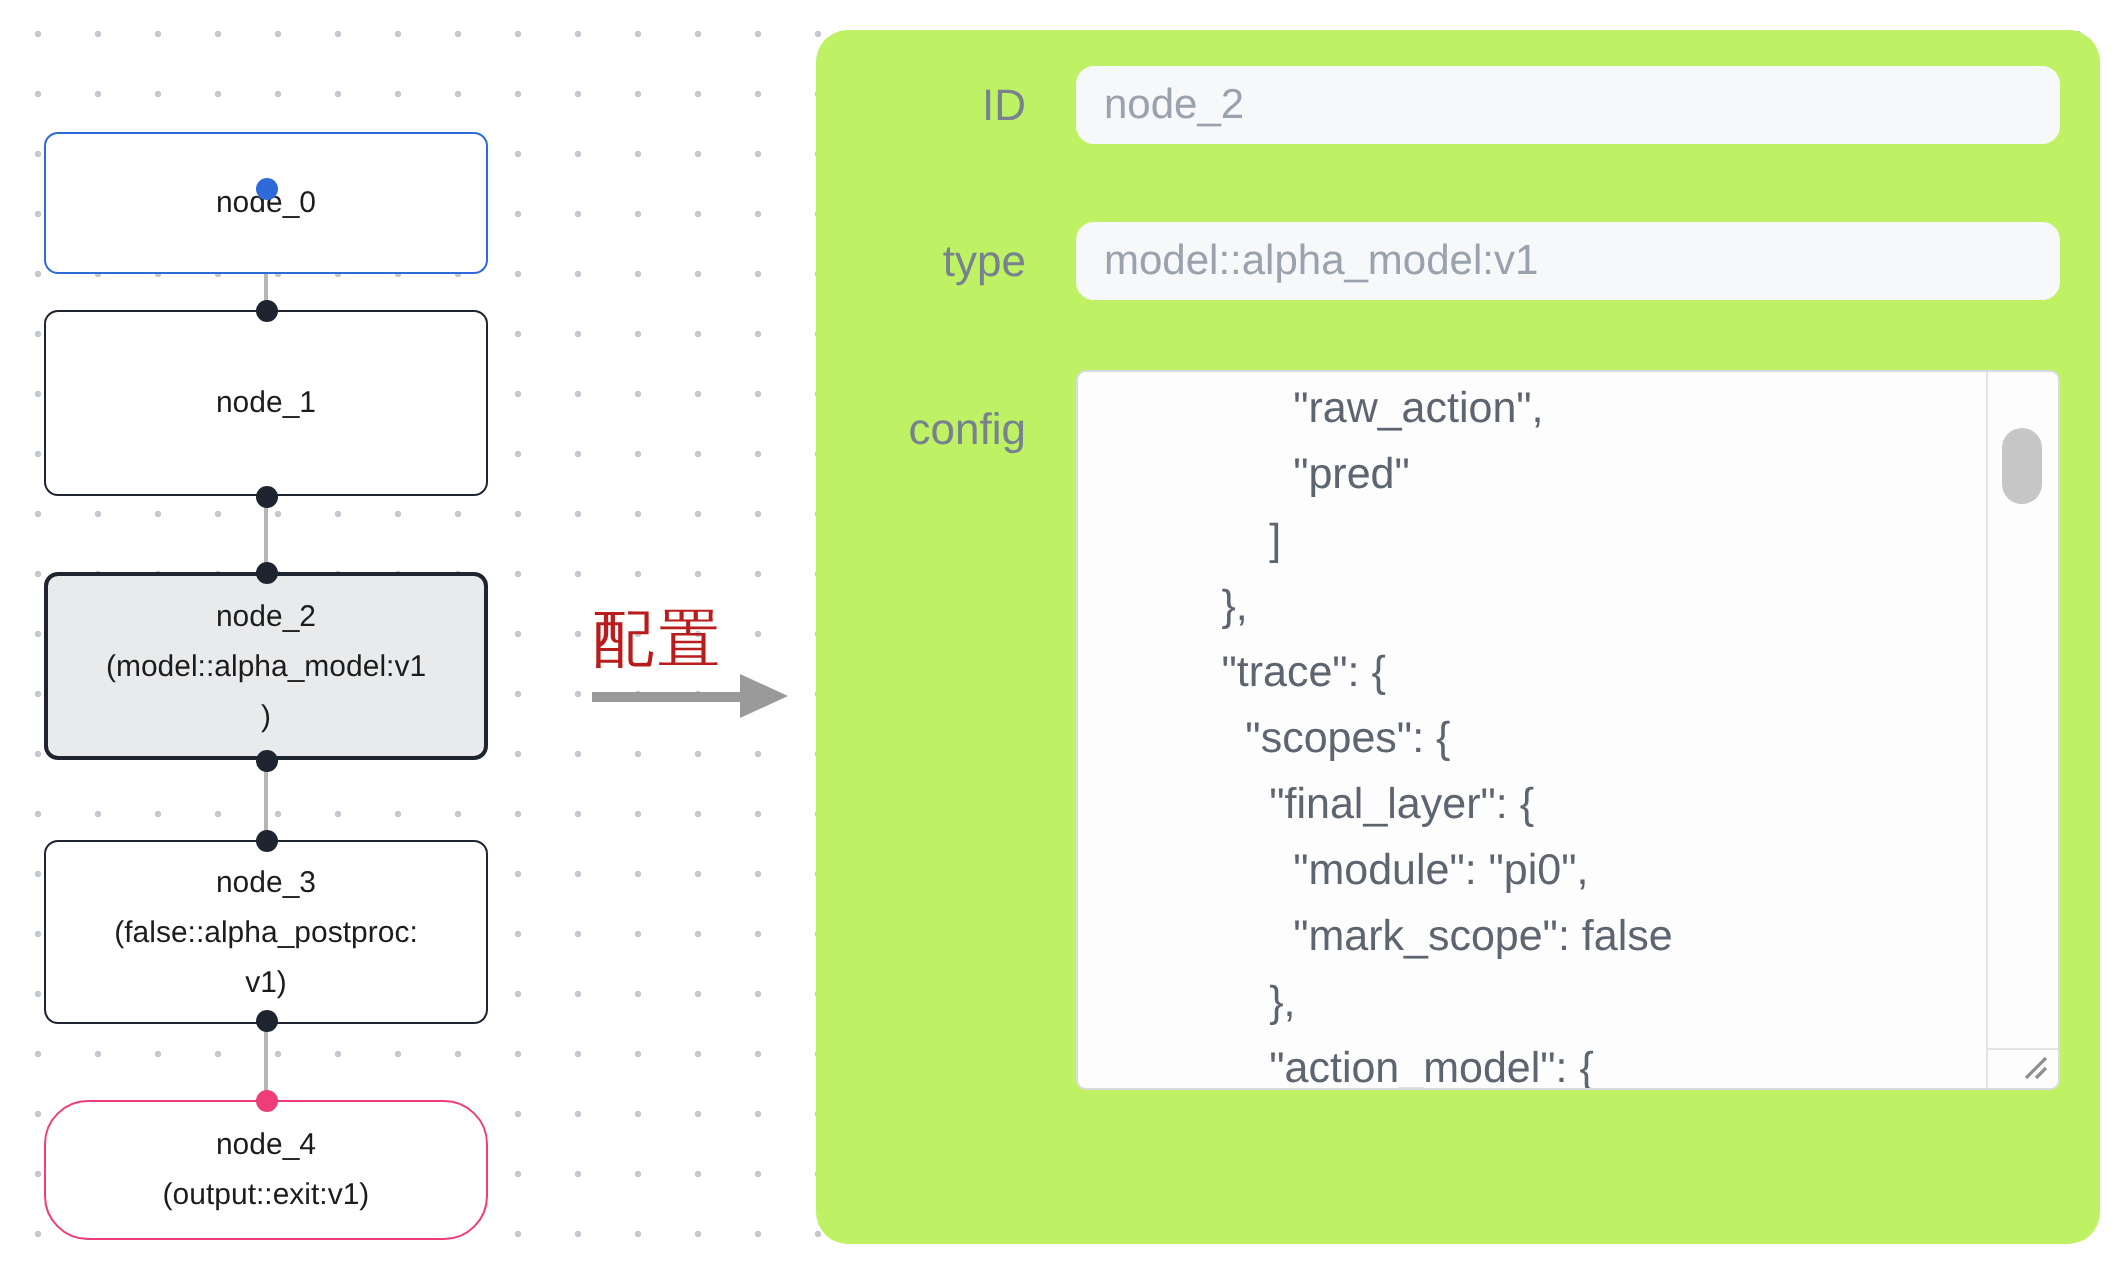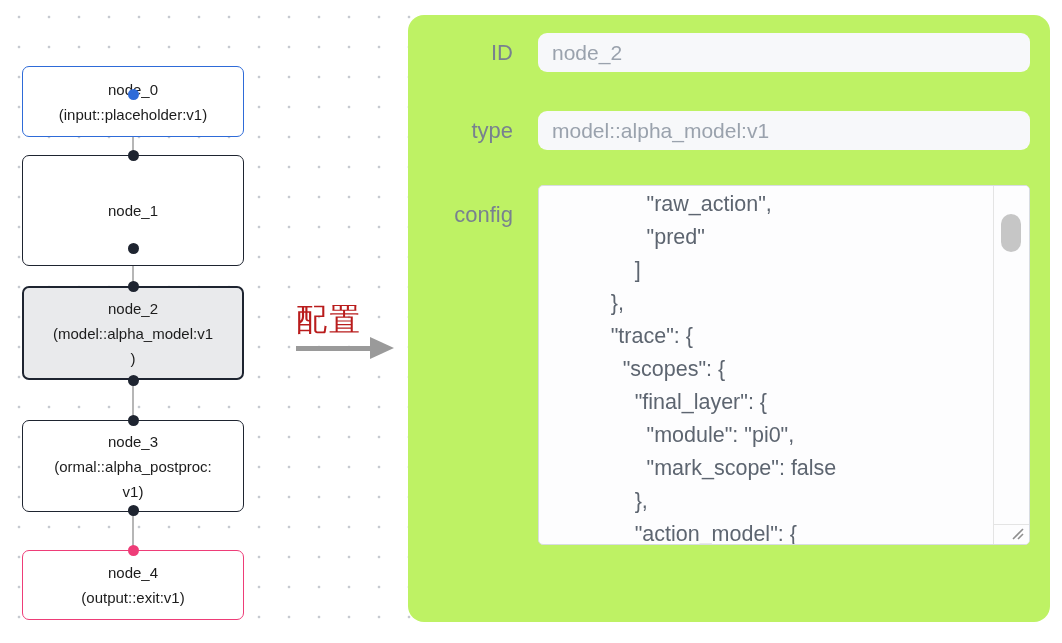--- a/index.html
+++ b/index.html
@@ -26,21 +26,21 @@
     border-radius: 7px;
     display: flex; flex-direction: column;
     align-items: center; justify-content: center;
     text-align: center;
     font-size: 15px; line-height: 25px; color: #1c1c1c;
     z-index: 2;
   }
   .flow-node .node-subtitle { white-space: pre-line; }
   .node-input    { border-color: #2e6bd8; margin-top: 43px; }
   .node-selected { border-width: 2px; background: #e9eaec; }
-  .node-output   { border-color: #ee3d78; }
+  .node-output   { border-color: #ee3d78; border-radius: 22px; }
   .handle {
     position: absolute; left: 128px; width: 11px; height: 11px;
     border-radius: 50%; background: #1e2430; z-index: 3;
   }
   .handle-blue { background: #2e6bd8; }
   .handle-pink { background: #ee3d78; }
 
   
   .transition-label {
     position: absolute; left: 296px; top: 299px;
@@ -110,33 +110,32 @@
 </head>
 <body>
 
 <div class="edge" style="top:94px;height:61px;"></div>
 <div class="edge" style="top:248px;height:38px;"></div>
 <div class="edge" style="top:380px;height:40px;"></div>
 <div class="edge" style="top:510px;height:40px;"></div>
 
 <div class="flow-node node-input" style="top:23px;height:71px;">
   <span class="node-title">node_0</span>
-  <span class="node-subtitle">(input::placeholder:v1)</span>
 </div>
-<div class="flow-node" style="top:155px;height:111px;gap:37px;">
+<div class="flow-node" style="top:155px;height:93px;gap:37px;">
   <span class="node-title">node_1</span>
 </div>
 <div class="flow-node node-selected" style="top:286px;height:94px;">
   <span class="node-title">node_2</span>
   <span class="node-subtitle">(model::alpha_model:v1
 )</span>
 </div>
 <div class="flow-node" style="top:420px;height:92px;">
   <span class="node-title">node_3</span>
-  <span class="node-subtitle">(ormal::alpha_postproc:
+  <span class="node-subtitle">(false::alpha_postproc:
 v1)</span>
 </div>
 <div class="flow-node node-output" style="top:550px;height:70px;">
   <span class="node-title">node_4</span>
   <span class="node-subtitle">(output::exit:v1)</span>
 </div>
 
 <div class="handle handle-blue" style="top:89px;"></div>
 <div class="handle" style="top:150px;"></div>
 <div class="handle" style="top:243px;"></div>

